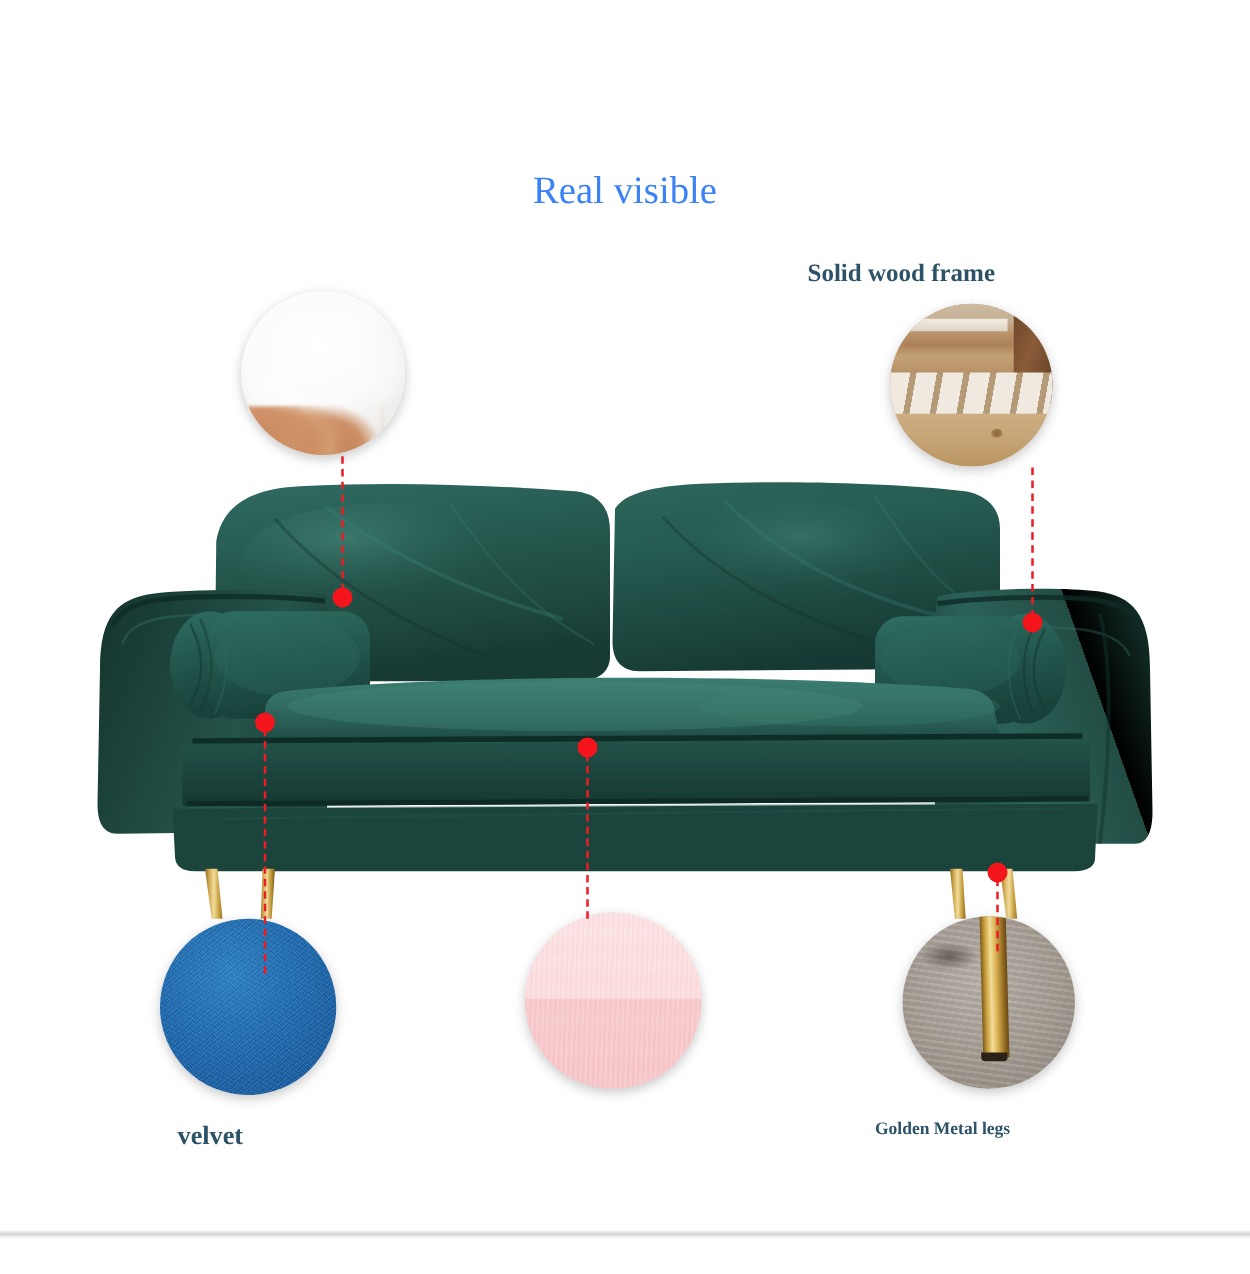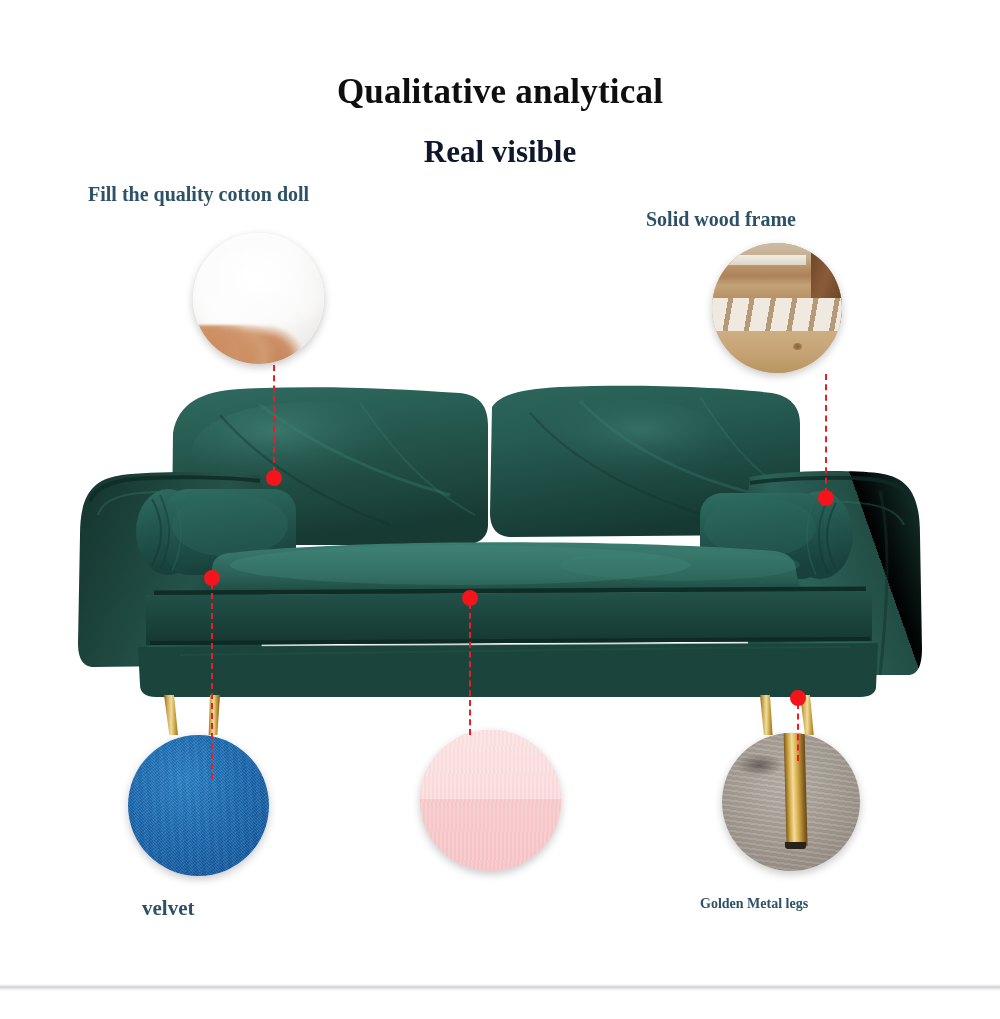--- a/index.html
+++ b/index.html
@@ -28,22 +28,22 @@
     font-size: 35px;
     font-weight: bold;
     color: #100f0f;
     letter-spacing: 0.2px;
   }
   #subtitle {
     position: absolute;
     top: 134px; left: 0; width: 1000px;
     text-align: center;
     font-size: 31px;
-    font-weight: bold;
-    color: #0f172a;
+    font-weight: normal;
+    color: #3b82f6;
   }
 
   
   .flabel {
     position: absolute;
     font-weight: bold;
     color: #2d5268;
     white-space: nowrap;
     font-family: "Liberation Serif", "DejaVu Serif", serif;
   }
@@ -198,21 +198,20 @@
   #divider {
     position:absolute; left:0; top:984px; width:1000px; height:8px;
     background: linear-gradient(180deg, rgba(255,255,255,0) 0%, rgba(170,172,178,0.55) 40%, rgba(206,208,212,0.25) 70%, rgba(255,255,255,0) 100%);
   }
 </style>
 </head>
 <body>
 
 <div id="stage">
 
-  <div id="title">Qualitative analytical</div>
   <div id="subtitle">Real visible</div>
 
   <svg id="sofa" viewBox="0 0 880 360">
     <defs>
       <linearGradient id="gBackCush" x1="0" y1="0" x2="0.25" y2="1">
         <stop offset="0%" stop-color="#2f6a60"></stop>
         <stop offset="22%" stop-color="#2a6258"></stop>
         <stop offset="52%" stop-color="#235349"></stop>
         <stop offset="80%" stop-color="#1d463e"></stop>
         <stop offset="100%" stop-color="#173a33"></stop>
@@ -332,21 +331,20 @@
       <path d="M740 320 L750 320 L756 384 L748 384 Z" fill="url(#gLeg)"></path>
     </g>
   </svg>
 
   <div class="dcircle" id="circ-cotton">
     <div class="fluff"></div>
       <div class="hand"></div>
   </div>
   <div class="dash" id="dash-cotton"></div>
   <div class="dot" id="dot-cotton"></div>
-  <div class="flabel" id="lab-cotton">Fill the quality cotton doll</div>
 
   <div class="dcircle" id="circ-wood">
     <div class="w-top"></div>
       <div class="w-topband"></div>
       <div class="w-dark"></div>
     <div class="w-slats"></div>
       <div class="w-base"></div>
       <div class="knot"></div>
   </div>
   <div class="dash" id="dash-wood"></div>

